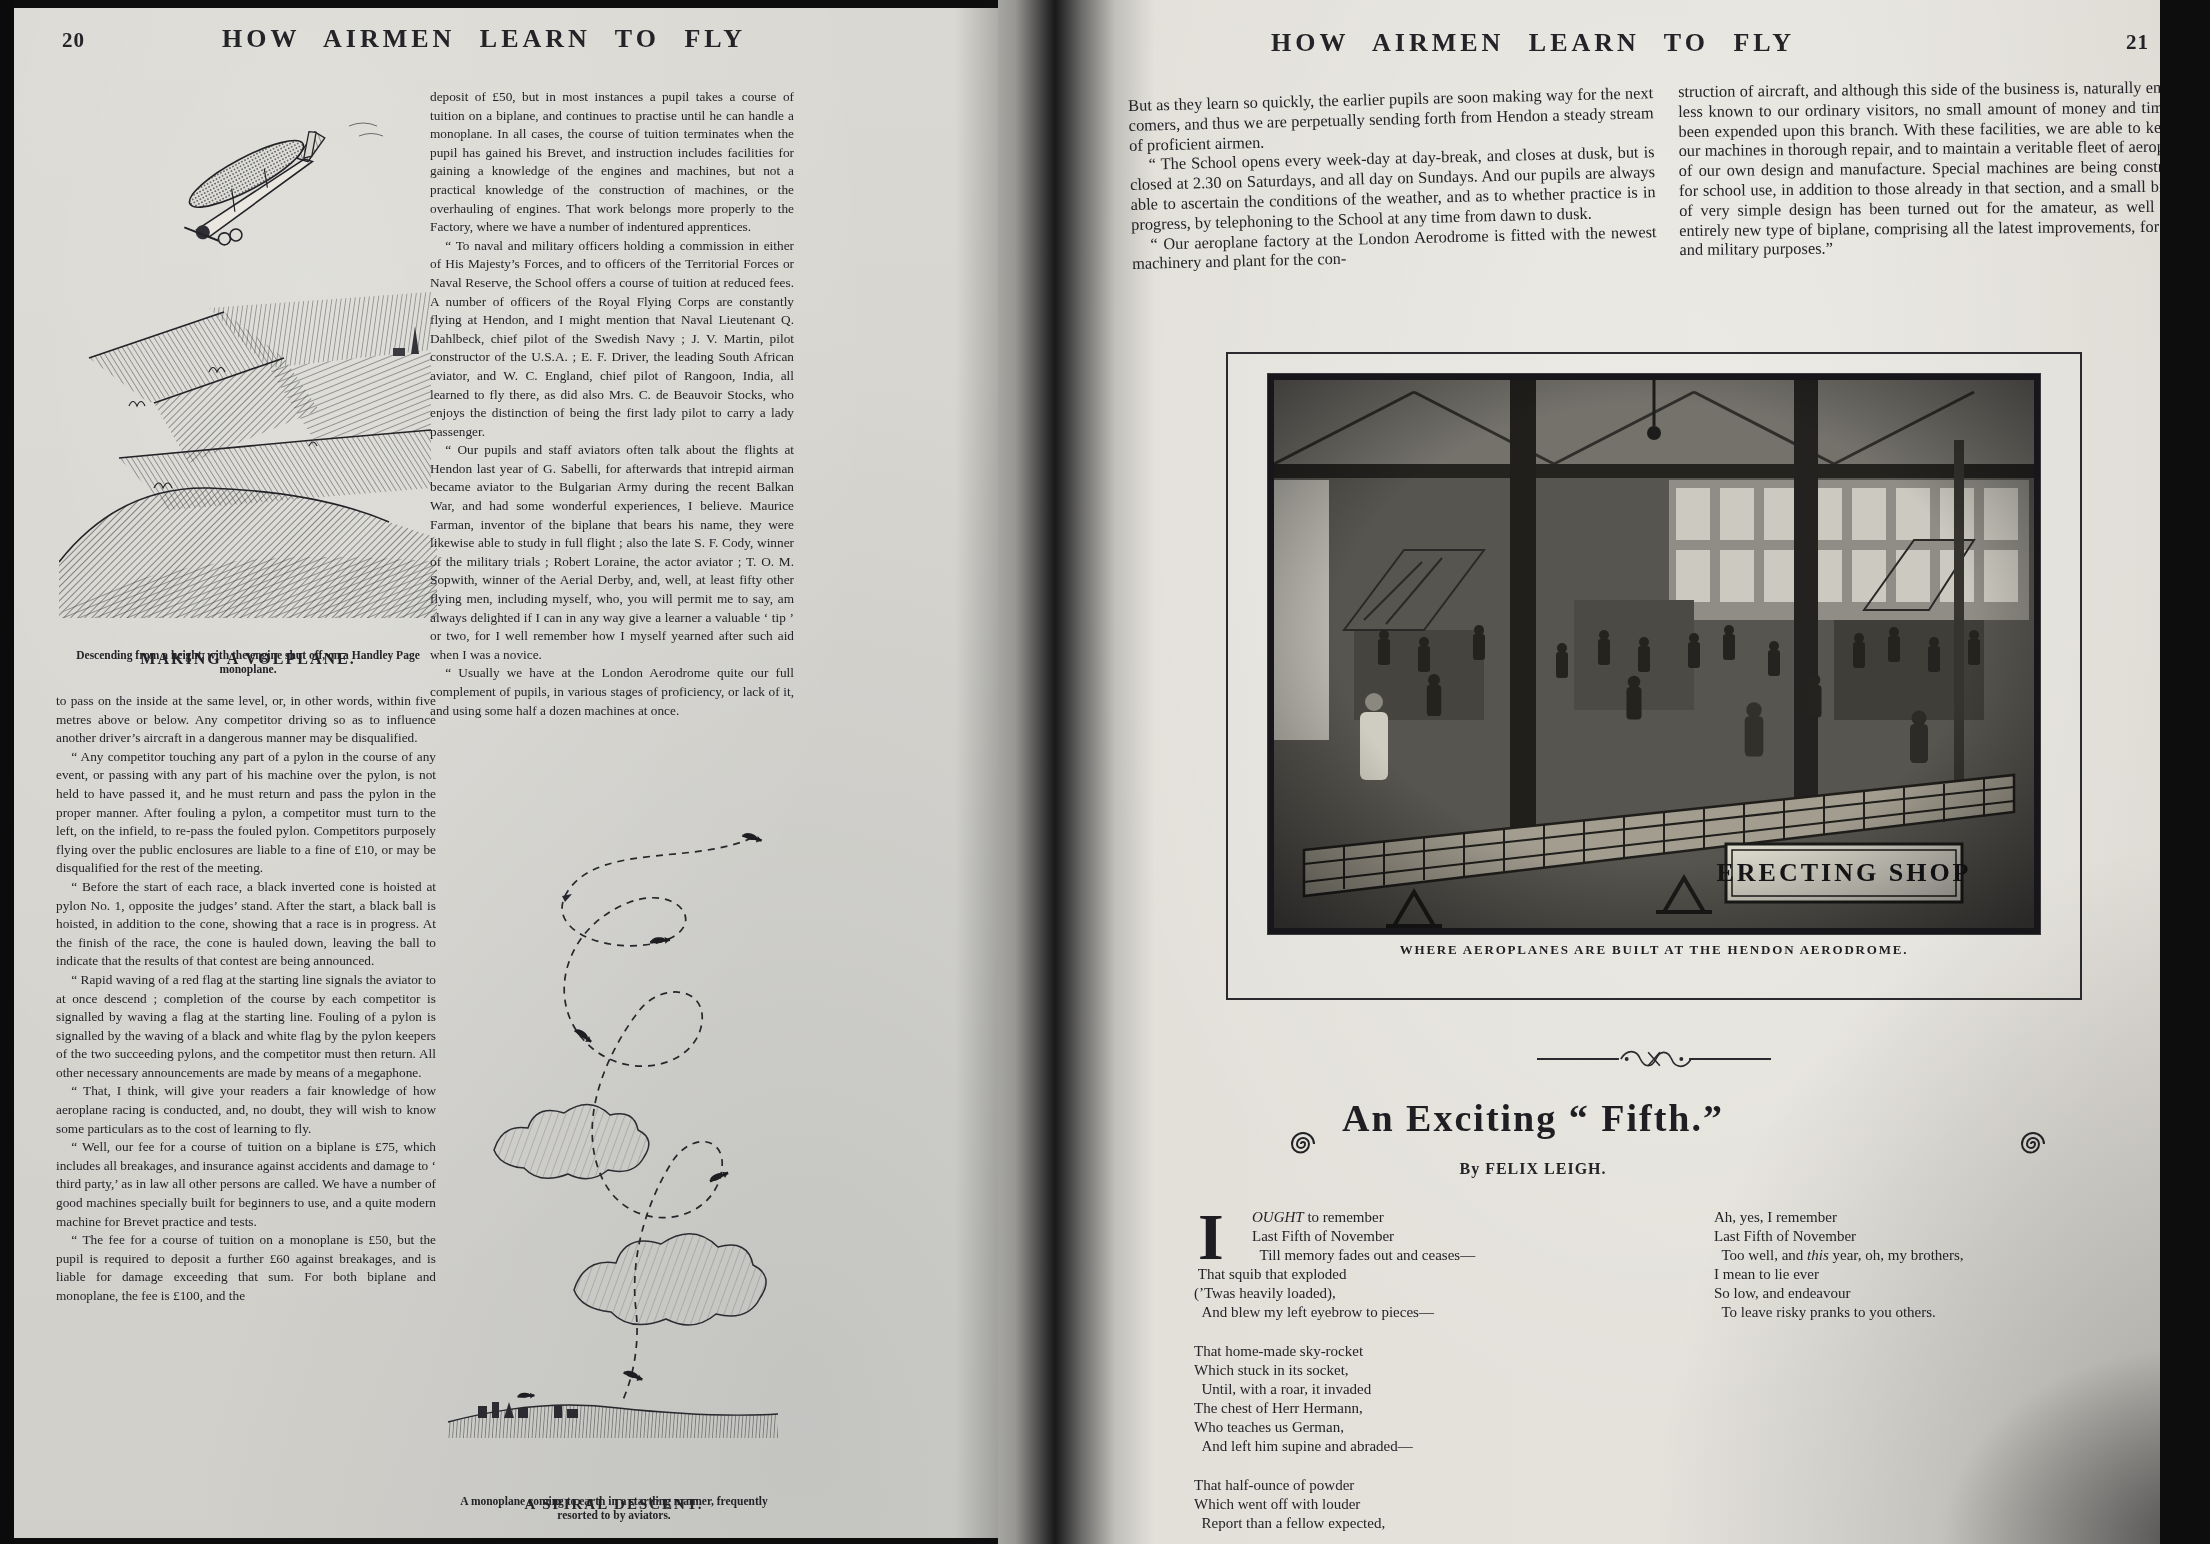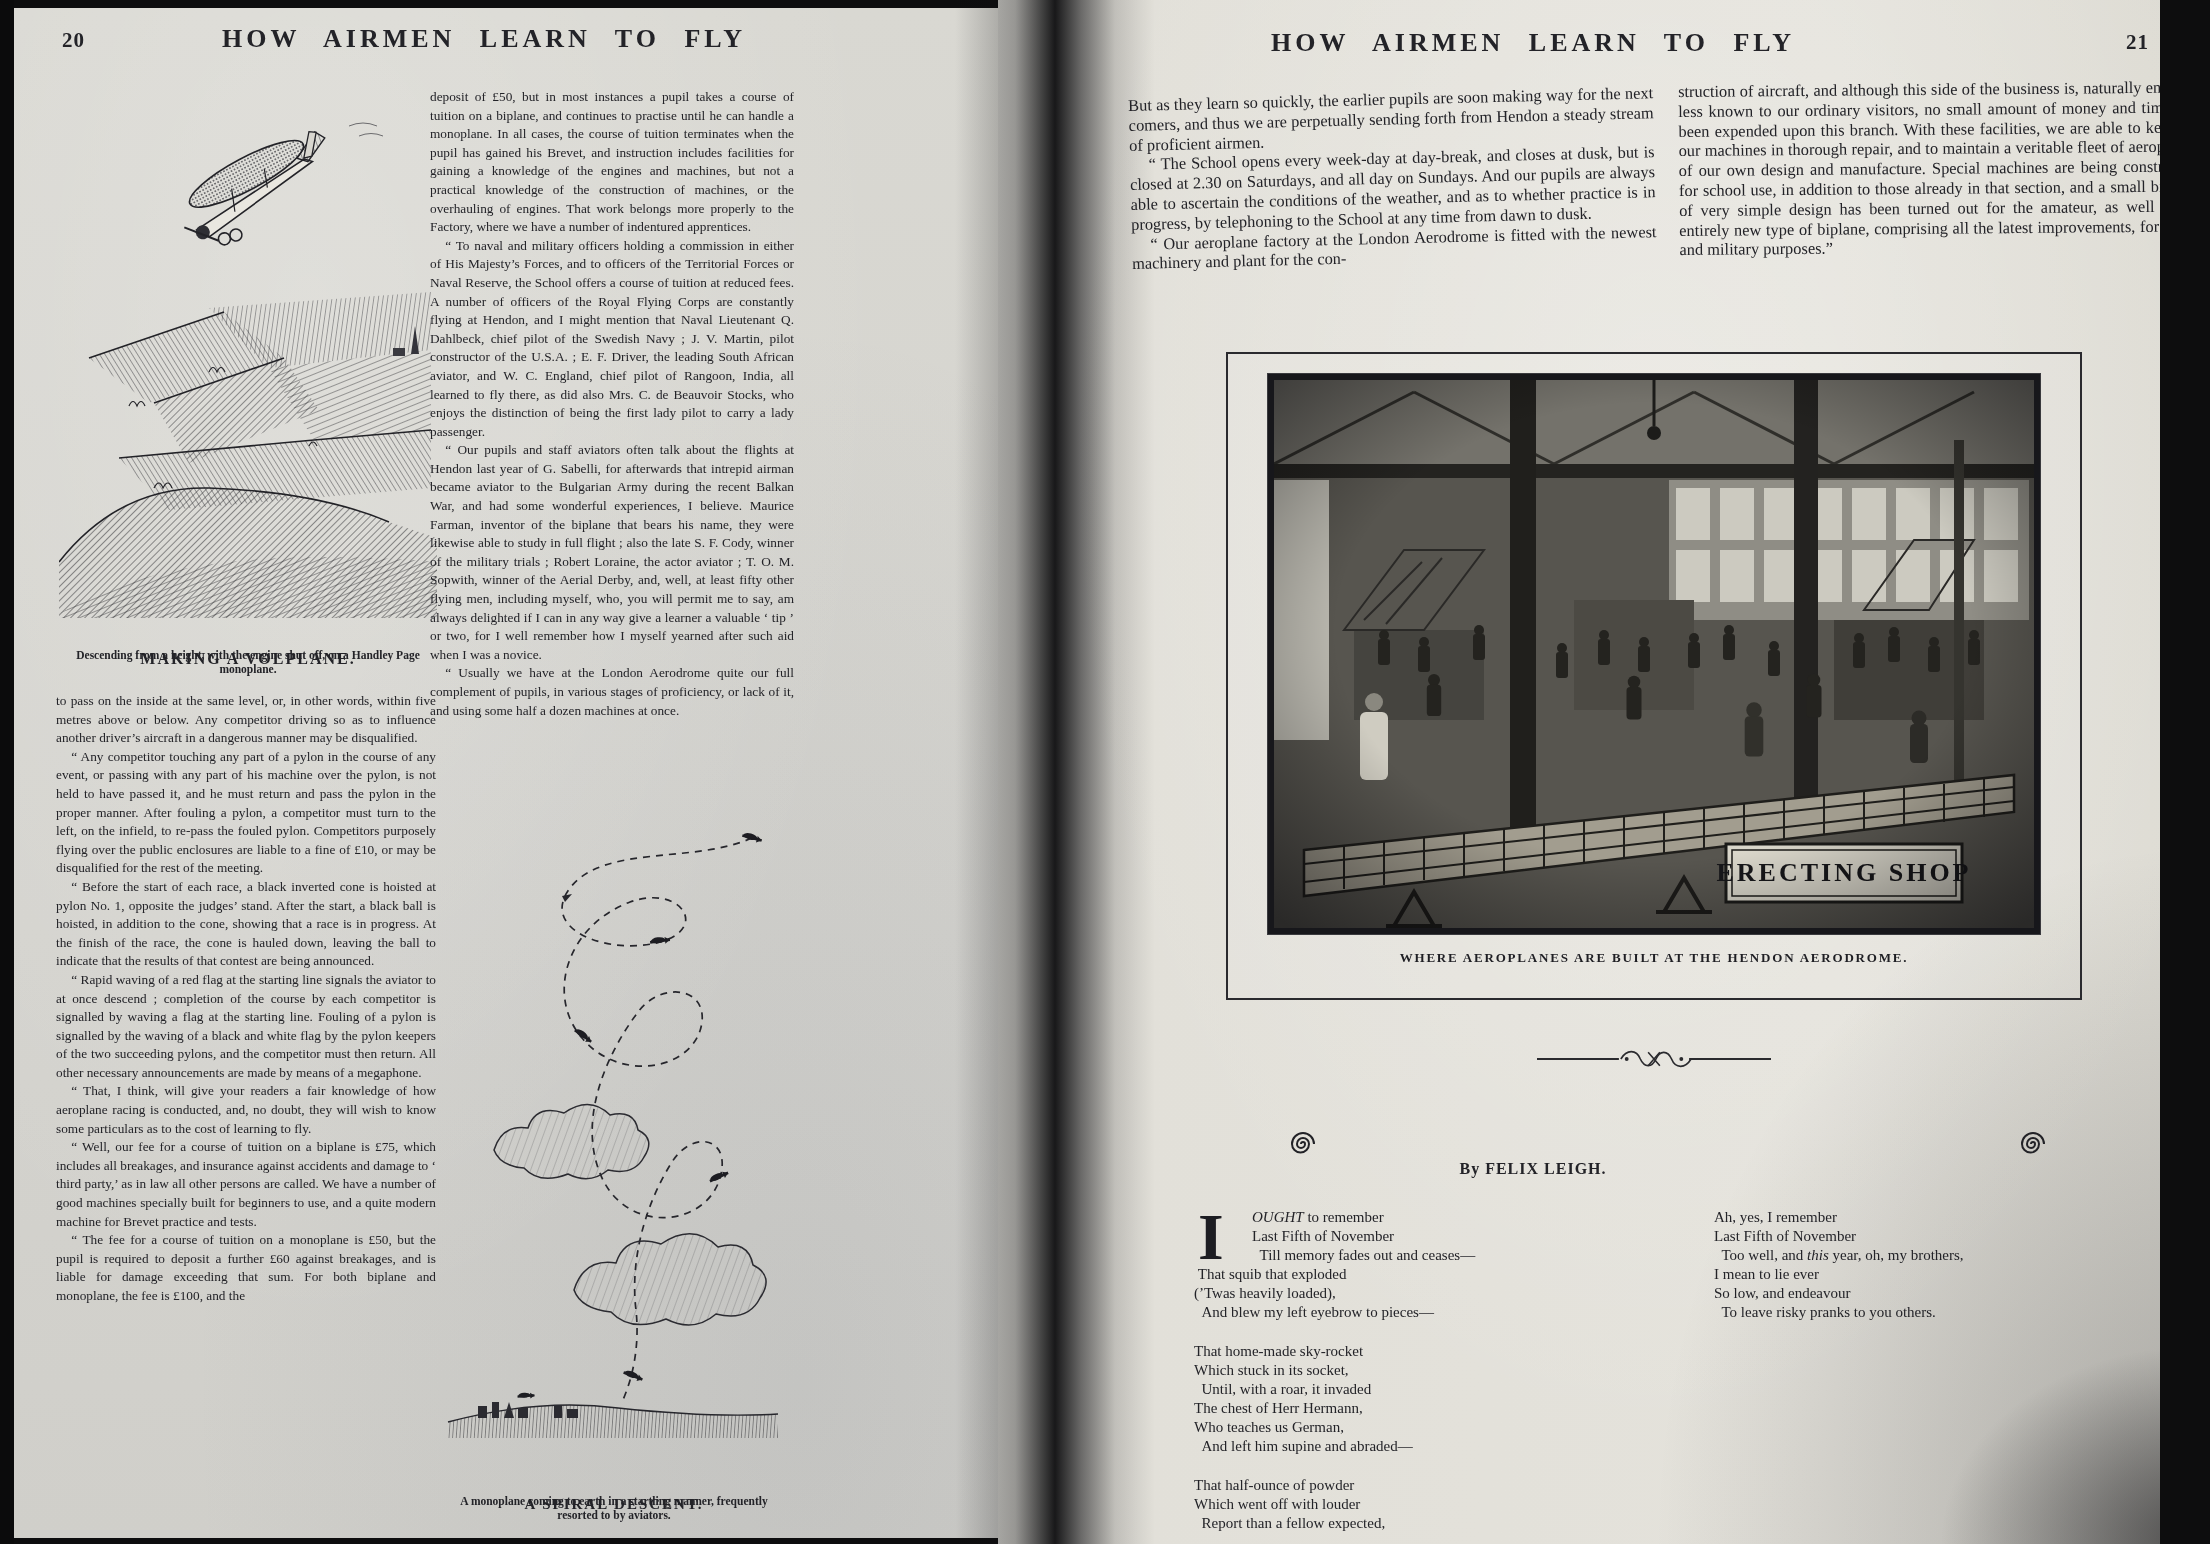--- a/index.html
+++ b/index.html
@@ -29,21 +29,21 @@
   .cap-title{position:absolute;text-align:center;font-weight:bold;font-size:16px;letter-spacing:2px;margin-top:26px;}
   .cap-sub{position:absolute;text-align:center;font-weight:bold;font-size:11.5px;line-height:14px;}
   .illo{position:absolute;}
   
   .photo-frame{position:absolute;left:108px;top:352px;width:856px;height:648px;
     border:2px solid #2a2a2e;box-sizing:border-box;display:flex;flex-direction:column;
     align-items:center;padding-top:20px;background:rgba(255,255,255,.06);}
   .photo-border{width:772px;background:#17171b;padding:6px;box-sizing:border-box;
     box-shadow:0 0 0 1px #3a3a3e;}
   .photo-border svg{display:block;width:760px;height:548px;}
-  .photo-caption{margin-top:16px;font-weight:bold;font-size:13px;letter-spacing:1.8px;color:#1f1f24;}
+  .photo-caption{margin-top:8px;font-weight:bold;font-size:13px;letter-spacing:1.8px;color:#1f1f24;}
   
   .divider{position:absolute;left:419px;top:1046px;width:234px;height:26px;}
   .ornament{position:absolute;width:34px;height:34px;}
   .headline{position:absolute;left:185px;top:1096px;width:700px;text-align:center;
     font-size:38px;font-weight:600;letter-spacing:2px;color:#1e1e23;}
   .byline{position:absolute;left:185px;top:1160px;width:700px;text-align:center;
     font-size:16px;font-weight:bold;letter-spacing:1px;}
   .poem{position:absolute;font-size:15px;line-height:19px;}
   .poem .line{white-space:pre-wrap;min-height:19px;}
   .stanza{margin-bottom:20px;}
@@ -336,20 +336,21 @@
       <circle cx="92" cy="13" r="2" fill="#2a2a2e"></circle>
         <circle cx="148" cy="13" r="2" fill="#2a2a2e"></circle>
     </svg>
 
     <svg class="ornament" style="left:286px;top:1126px;" viewBox="0 0 34 34">
       <path d="M17 18 a2 2 0 0 1 4 0 a4 4 0 0 1 -8 0 a6 6 0 0 1 12 0 a8.5 8.5 0 0 1 -17 0 a11 11 0 0 1 22 0" fill="none" stroke="#222227" stroke-width="2"></path>
     </svg>
     <svg class="ornament" style="left:1016px;top:1126px;" viewBox="0 0 34 34">
       <path d="M17 18 a2 2 0 0 1 4 0 a4 4 0 0 1 -8 0 a6 6 0 0 1 12 0 a8.5 8.5 0 0 1 -17 0 a11 11 0 0 1 22 0" fill="none" stroke="#222227" stroke-width="2"></path>
     </svg>
+    <div class="headline">An  Exciting  “ Fifth.”</div>
     <div class="byline">By  FELIX  LEIGH.</div>
 
     <div class="poem" style="left:196px;top:1208px;width:480px;">
       <div class="stanza stanza-first">
         <span class="drop-cap">I</span>
         <div>
             <div class="line"><i>OUGHT</i> to remember</div>
             <div class="line">Last Fifth of November</div>
             <div class="line">  Till memory fades out and ceases—</div>
           </div>

